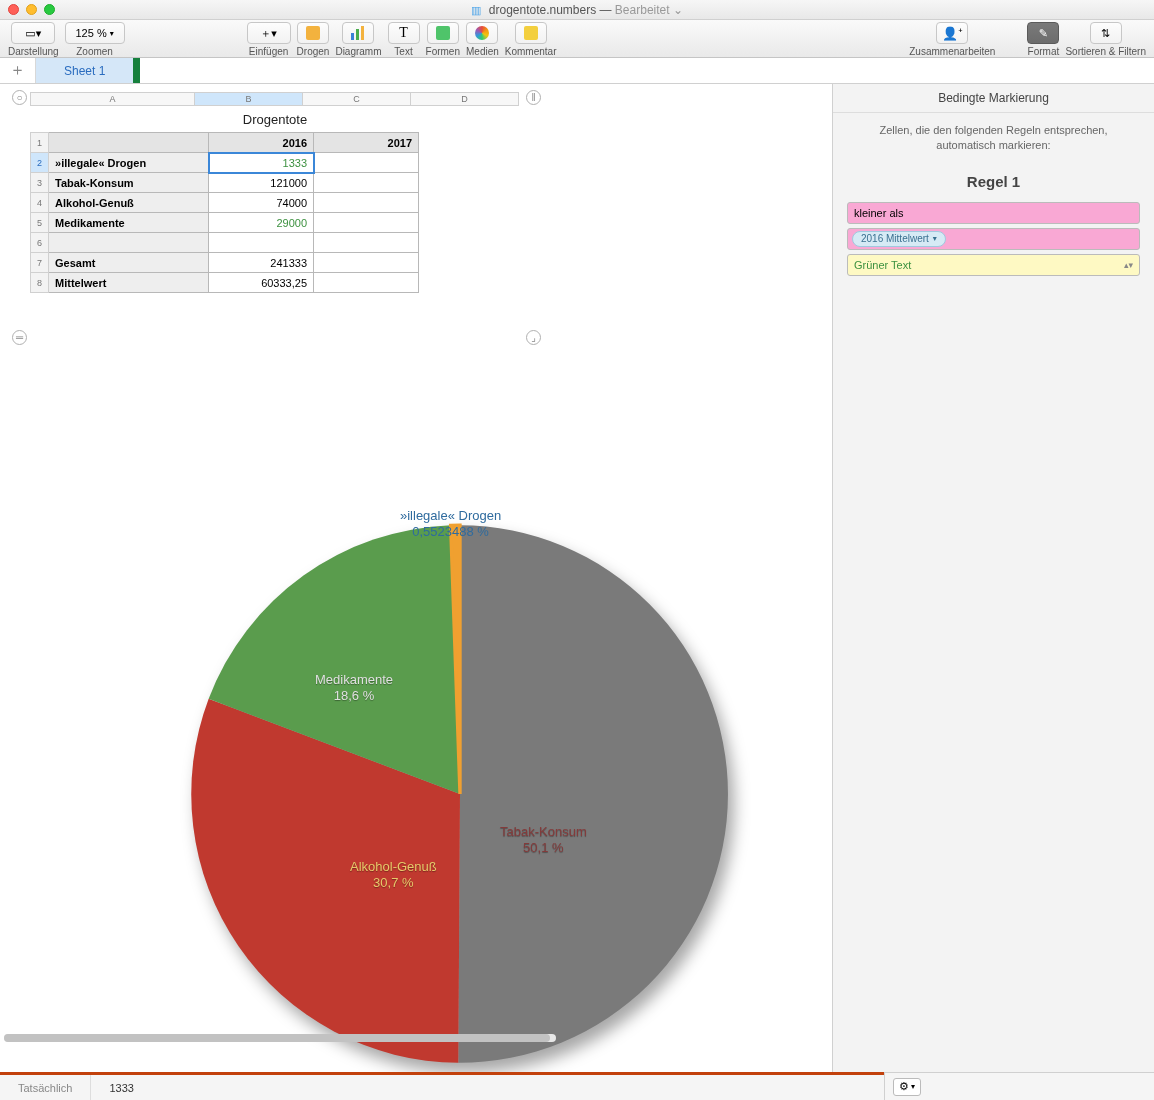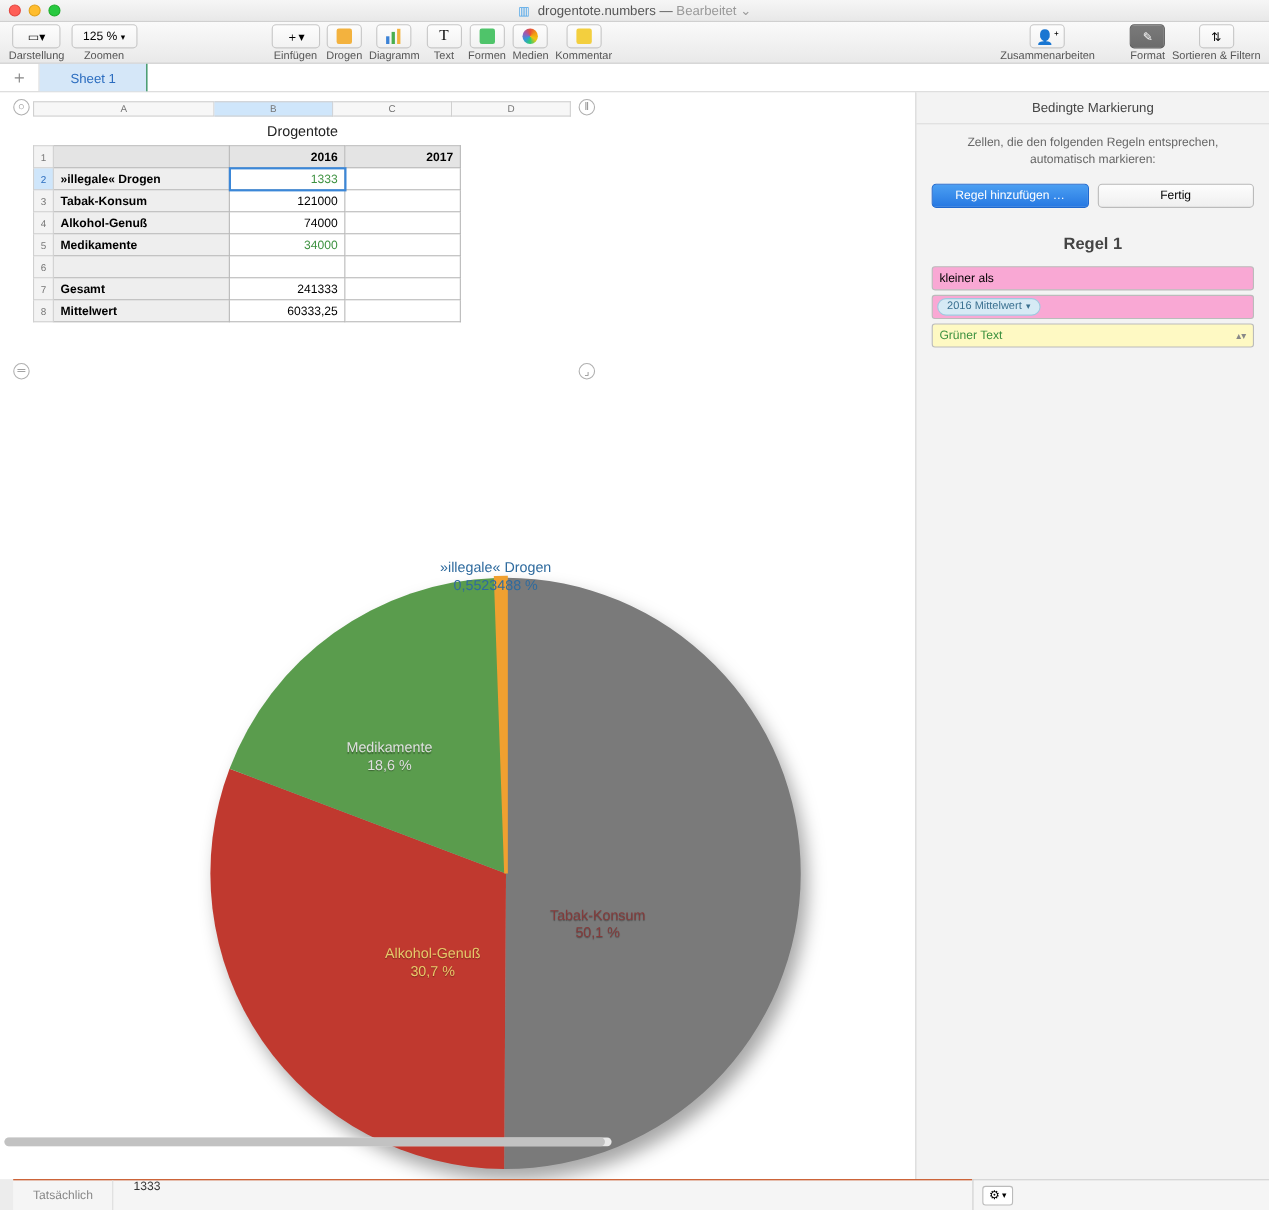--- a/index.html
+++ b/index.html
@@ -22,21 +22,21 @@
 .tool-btns { display: flex; gap: 3px; }
 .tool-btn { background: linear-gradient(#fdfdfd,#f2f2f2); border: 1px solid #c7c7c7; border-radius: 4px; height: 22px; min-width: 44px; display: flex; align-items: center; justify-content: center; font-size: 11px; cursor: pointer; }
 .tool-btn.icon-btn { min-width: 32px; }
 .tool-btn.active { background: linear-gradient(#7a7a7a, #6c6c6c); color: #fff; border-color:#5a5a5a; }
 .tool-label { font-size: 10px; color: #555; margin-top: 2px; }
 .spacer { flex: 1; }
 
 
 .tabbar { height: 26px; background: #fff; border-bottom: 1px solid #d0d0d0; display: flex; align-items: stretch; }
 .tab-add { width: 36px; display: flex; align-items: center; justify-content: center; color: #888; font-size: 16px; cursor: pointer; border-right:1px solid #d8d8d8; }
-.tab { padding: 0 28px; display: flex; align-items: center; font-size: 12px; color: #2a6cbf; background: #d5e7f8; border-right: 1px solid #15803d; cursor: pointer; }
+.tab { padding: 0 28px; display: flex; align-items: center; font-size: 12px; color: #2a6cbf; background: #d5e7f8; border-right: 7px solid #15803d; cursor: pointer; }
 
 
 .main { display: flex; height: 988px; }
 .canvas-area { flex: 1; background: #fff; position: relative; }
 .sidebar { width: 322px; background: #f3f3f3; border-left: 1px solid #d0d0d0; padding: 0; }
 
 
 .sidebar-title { text-align: center; font-size: 12px; color: #444; padding: 7px 0; border-bottom: 1px solid #ddd; }
 .sidebar-desc { text-align: center; font-size: 11px; color: #666; padding: 10px 20px; line-height: 1.35; }
 .sidebar-btns { display: flex; gap: 8px; padding: 4px 14px 14px; }
@@ -76,21 +76,21 @@
 
 .chart-wrap { position: absolute; top: 430px; left: 180px; width:560px; height:560px; }
 .pie-svg { width:560px; height:560px; filter: drop-shadow(6px 10px 8px rgba(0,0,0,0.35)); }
 .slice-label { position:absolute; text-align:center; font-size:13px; font-weight:500; text-shadow: 0 1px 1px rgba(0,0,0,0.35); line-height:1.25; }
 .lbl-illegal { left:220px; top:-6px; color:#2f6b9e; text-shadow:none; font-size:13px; }
 .lbl-tabak { left:320px; top:310px; color:#833b3b; }
 .lbl-alkohol { left:170px; top:345px; color:#e8c96a; }
 .lbl-med { left:135px; top:158px; color:#e0e0e0; }
 
 
-.footer { position:absolute; bottom:0; left:12px; right:270px; height:28px; background:#f5f5f5; border-top:1px solid #c2410c; display:flex; align-items:flex-start; }
+.footer { position:absolute; bottom:0; left:0; right:270px; height:28px; background:#f5f5f5; border-top:3px solid #c2410c; display:flex; align-items:center; }
 .footer-tab { padding: 0 18px; font-size:11px; color:#888; height:100%; display:flex; align-items:center; border-right:1px solid #ddd; }
 .footer-val { padding: 0 18px; font-size:11px; color:#333; }
 .sidebar-footer { position:absolute; bottom:0; right:0; width:270px; height:28px; background:#f5f5f5; border-top:1px solid #d0d0d0; border-left:1px solid #d0d0d0; display:flex; align-items:center; padding:0 8px;}
 .gear-btn { width:28px; height:18px; border:1px solid #bbb; border-radius:3px; background:#fff; display:flex; align-items:center; justify-content:center; font-size:11px; cursor:pointer; gap:2px;}
 
 .hscroll { position:absolute; bottom:30px; left:4px; right:276px; height:8px; background:#e8e8e8; border-radius:4px; }
 .hscroll-thumb { height:8px; background:#c2c2c2; border-radius:4px; width:99%; }
 
 
 .ico-square { width:14px; height:14px; border-radius:2px; display:inline-block; }
@@ -260,21 +260,21 @@
       </tr>
       <tr>
         <td class="rownum">4</td>
         <td class="label">Alkohol-Genuß</td>
         <td>74000</td>
         <td></td>
       </tr>
       <tr>
         <td class="rownum">5</td>
         <td class="label">Medikamente</td>
-        <td class="green">34000</td>
+        <td class="green">29000</td>
         <td></td>
       </tr>
       <tr>
         <td class="rownum">6</td>
         <td class="label"></td>
         <td></td>
         <td></td>
       </tr>
       <tr>
         <td class="rownum">7</td>
@@ -324,24 +324,20 @@
     </div>
 
     <div class="hscroll">
         <div class="hscroll-thumb"></div>
       </div>
   </div>
 
   <div class="sidebar">
     <div class="sidebar-title">Bedingte Markierung</div>
     <div class="sidebar-desc">Zellen, die den folgenden Regeln entsprechen, automatisch markieren:</div>
-    <div class="sidebar-btns">
-      <button class="sb-btn primary">Regel hinzufügen …</button>
-      <button class="sb-btn">Fertig</button>
-    </div>
     <div class="rule-title">Regel 1</div>
     <div class="rule-field">
       <input class="rule-input" value="kleiner als" style="">
     </div>
     <div class="rule-field">
       <div class="rule-input" style="display:flex;padding:2px 4px">
         <span class="token-pill">
           <span>2016 Mittelwert</span>
             <span style="font-size:8px">▾</span>
         </span>

